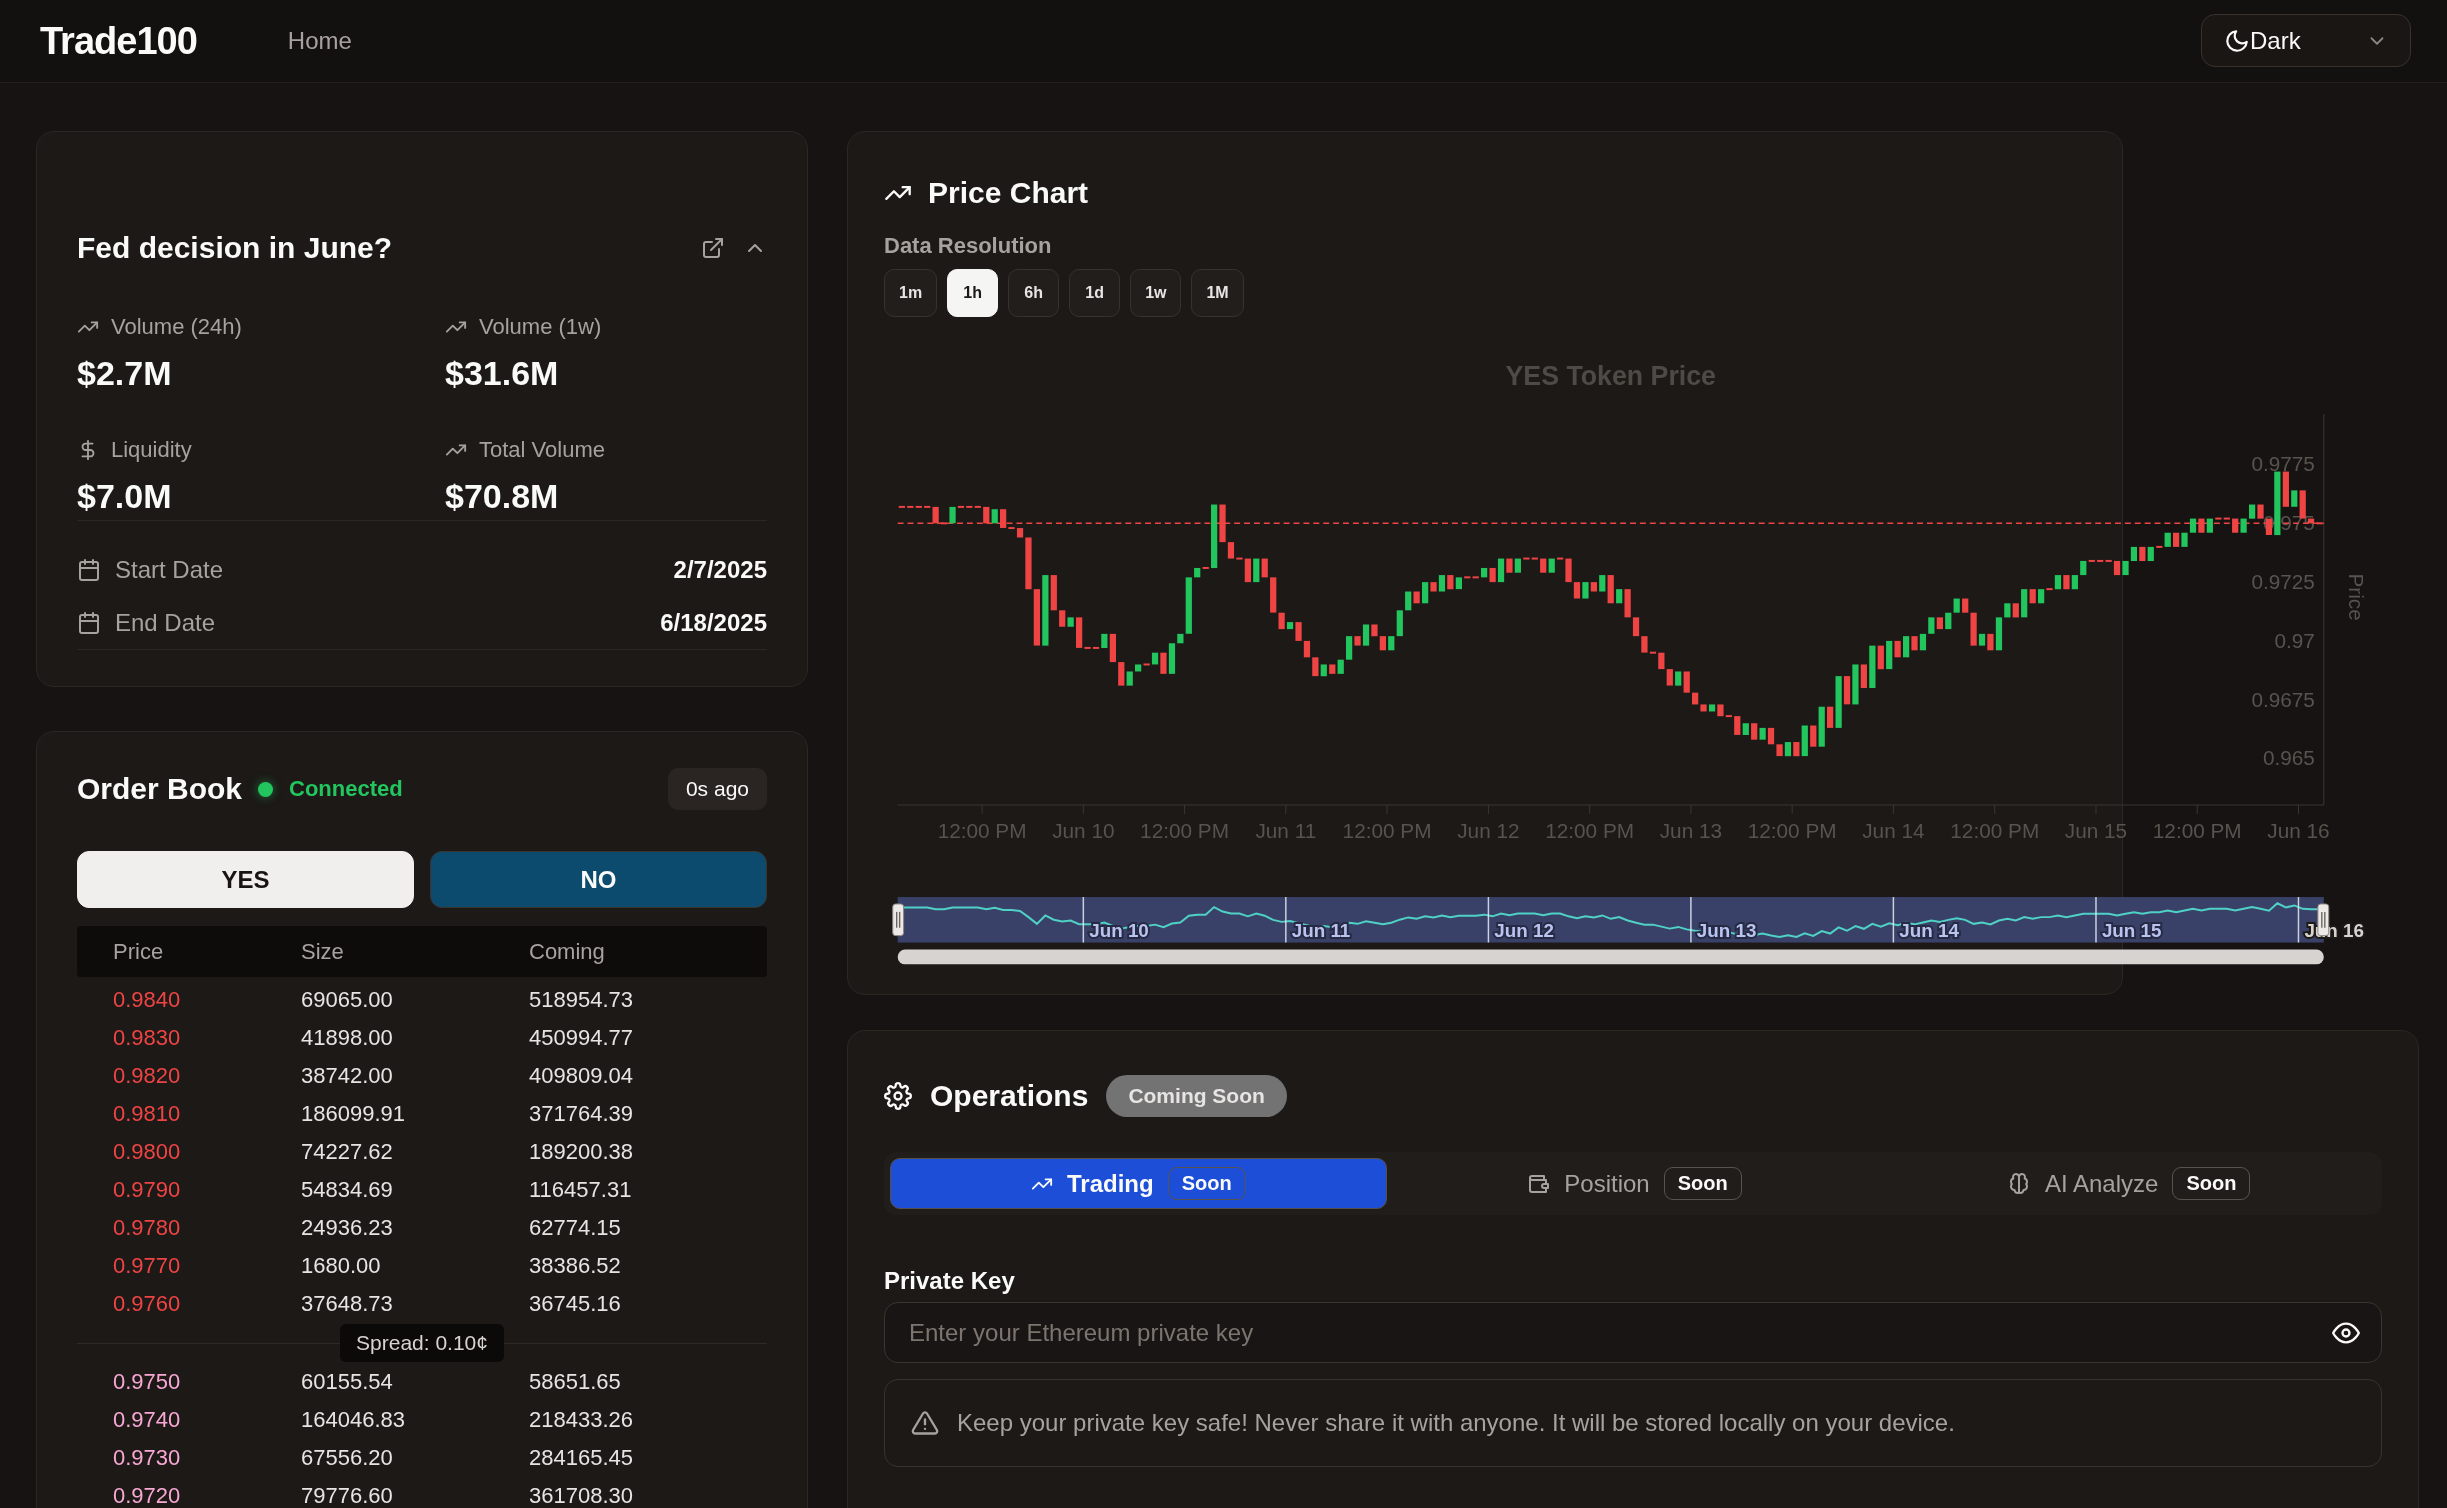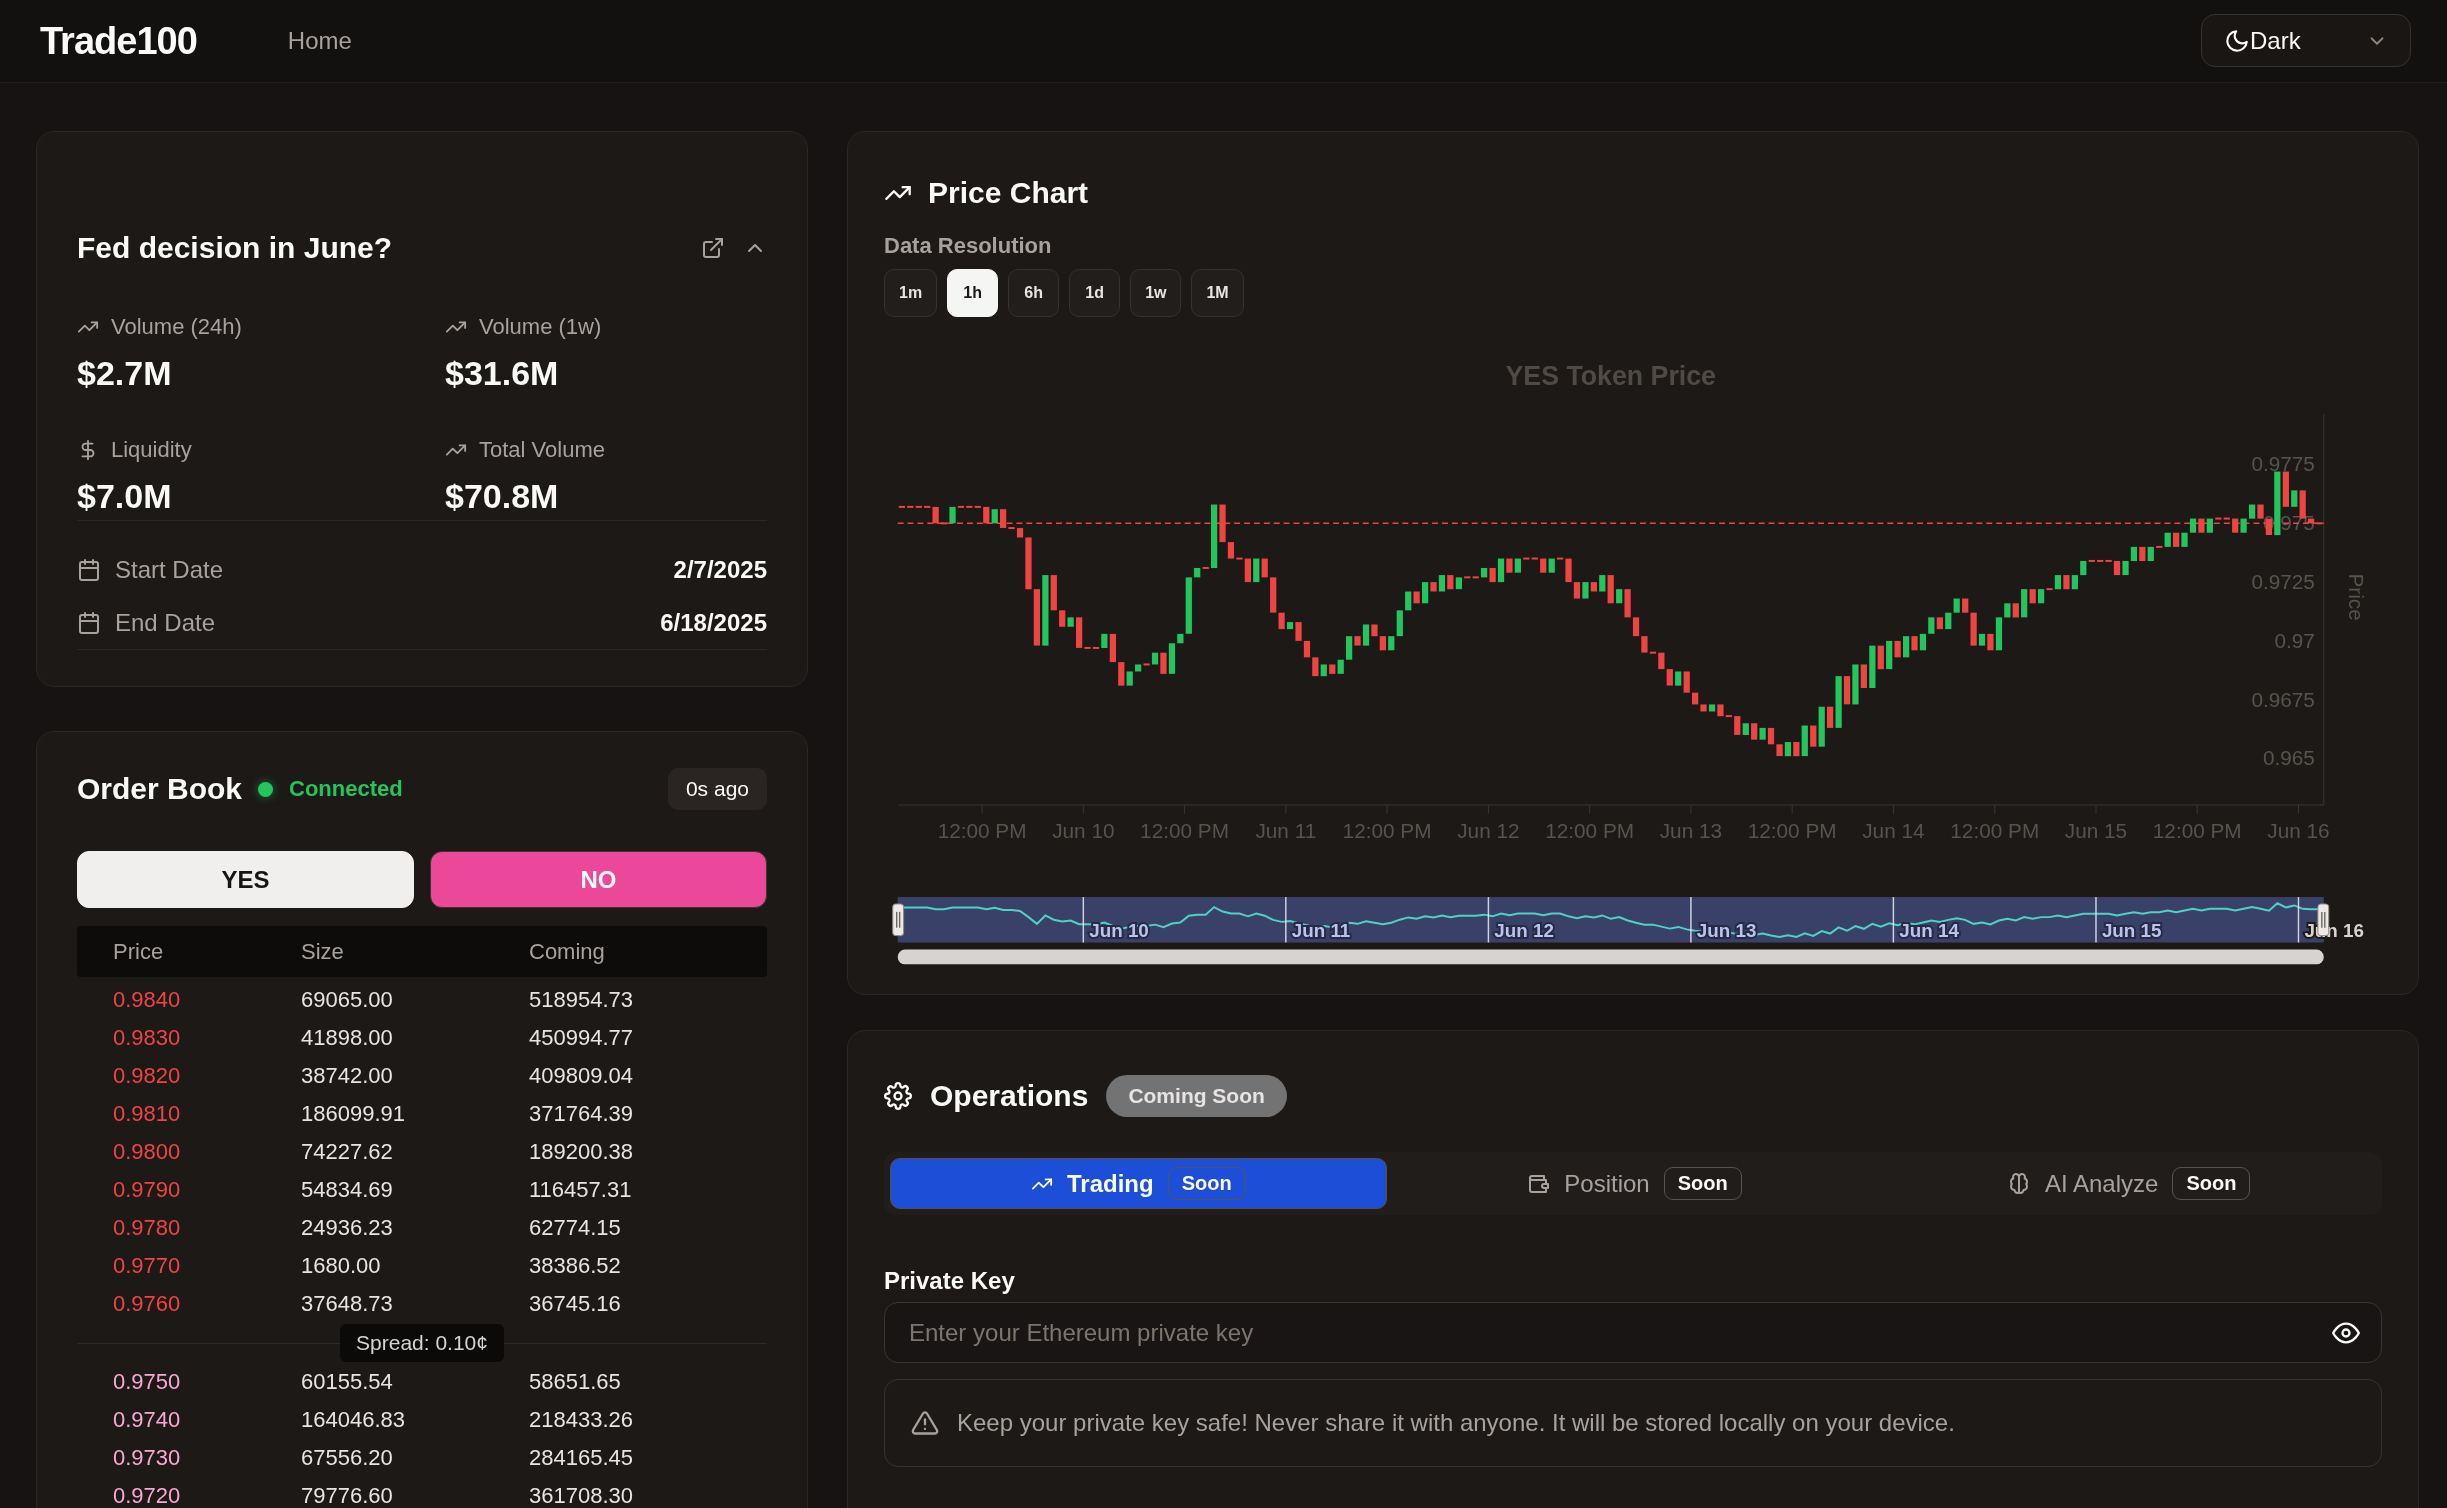--- a/index.html
+++ b/index.html
@@ -41,38 +41,38 @@
 
   
   #orderbook-card { left:36px; top:731px; width:772px; height:891px; }
   .ob-head { position:absolute; left:40px; right:40px; top:36px; display:flex; align-items:center; gap:16px; }
   .ob-title { font-size:30px; font-weight:700; }
   .conn-dot { width:15px; height:15px; border-radius:50%; background:#22c55e; box-shadow:0 0 10px #22c55e88; }
   .conn-label { font-size:22px; font-weight:700; color:#22c55e; }
   .ob-ago { margin-left:auto; background:#2a2523; border-radius:10px; padding:9px 18px; font-size:21px; color:#fafaf9; }
   .ob-tabs { position:absolute; left:40px; right:40px; top:119px; display:flex; gap:16px; }
   .ob-tab { flex:1; height:57px; border-radius:12px; display:flex; align-items:center; justify-content:center;
-    font-size:24px; font-weight:700; background:#ec4899; border:1px solid #3a3531; color:#fafaf9; cursor:pointer; }
+    font-size:24px; font-weight:700; background:#0c4a6e; border:1px solid #3a3531; color:#fafaf9; cursor:pointer; }
   .ob-tab.active { background:#f0efee; border-color:#f0efee; color:#171412; }
   .ob-cols { position:absolute; left:40px; right:40px; top:194px; height:51px; background:#0e0c0b; border-radius:4px;
     display:flex; align-items:center; font-size:22px; color:#a8a29e; }
   .c1 { width:224px; padding-left:36px; }
   .c2 { width:228px; }
   .c3 { flex:1; }
   .ob-rows { position:absolute; left:40px; right:40px; top:249px; }
   .ob-row { display:flex; align-items:center; height:38px; font-size:22px; color:#e7e5e4; }
   .ob-row .c1 { font-weight:400; }
   .ob-row.ask .c1 { color:#ef4444; }
   .ob-row.bid .c1 { color:#f9a8d4; }
   .spread-row { position:relative; height:40px; display:flex; align-items:center; justify-content:center; }
   .spread-row:before { content:""; position:absolute; left:0; right:0; top:50%; border-top:1px solid #2e2a27; }
   .spread-badge { position:relative; background:#0c0a09; padding:7px 16px; border-radius:6px; font-size:21px; color:#d6d3d1; }
 
   
-  #chart-card { left:847px; top:131px; width:1572px; height:864px; }
+  #chart-card { left:847px; top:131px; width:1276px; height:864px; }
   .pc-head { position:absolute; left:36px; top:44px; display:flex; align-items:center; gap:16px; }
   .pc-title { font-size:30px; font-weight:700; }
   .pc-reslabel { position:absolute; left:36px; top:101px; font-size:22px; font-weight:600; color:#a8a29e; }
   .res-row { position:absolute; left:36px; top:137px; display:flex; gap:10px; }
   .res-btn { min-width:51px; height:48px; padding:0 14px; border-radius:10px; background:#221e1c; border:1px solid #37322e;
     font-size:16px; font-weight:700; color:#e7e5e4; display:flex; align-items:center; justify-content:center; cursor:pointer; }
   .res-btn.active { background:#f5f5f4; border-color:#f5f5f4; color:#1c1917; }
   #chart-svg { position:absolute; left:0; top:0; }
   .al { font-family:"Liberation Sans",sans-serif; font-size:21px; fill:#57534e; }
   .ct { font-family:"Liberation Sans",sans-serif; font-size:27px; font-weight:700; fill:#4f4a45; }

